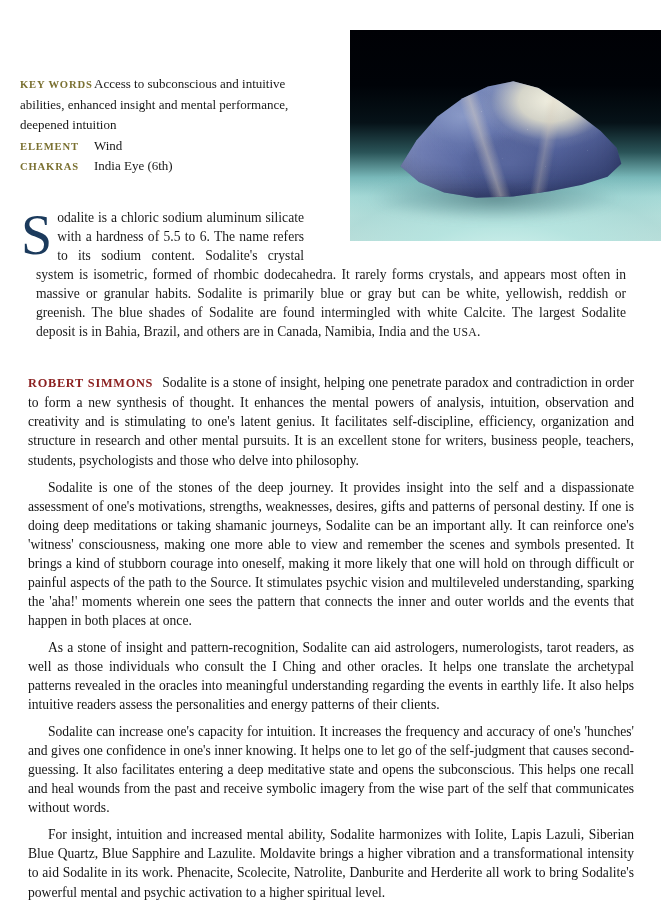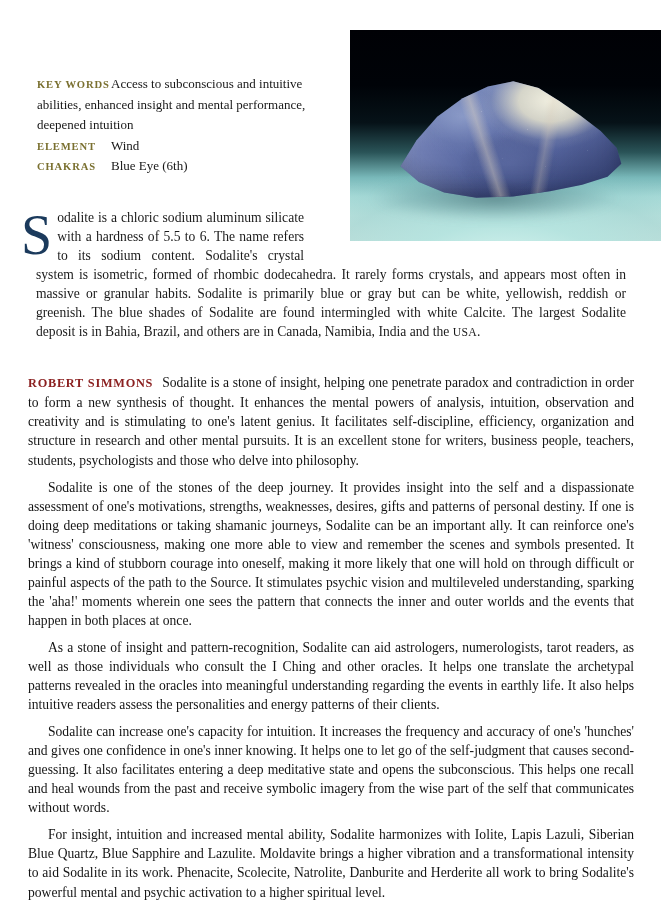--- a/index.html
+++ b/index.html
@@ -126,21 +126,21 @@
     letter-spacing: 0.5px;
     color: #1b3a5c;
     font-weight: 400;
     font-family: "Liberation Serif", "DejaVu Serif", serif;
     white-space: nowrap;
   }
 
   
   .attrs {
     position: absolute;
-    left: 37px;
+    left: 20px;
     top: 74px;
     width: 312px;
   }
   .attr-row {
     display: block;
     font-size: 12.4px;
     line-height: 19px;
     text-indent: -0px;
     margin-bottom: 0;
   }
@@ -255,21 +255,21 @@
 
     <div class="attr-keywords">
       <span class="attr-label">KEY WORDS</span><span class="attr-value">Access to subconscious and intuitive abilities, enhanced insight and mental performance, deepened intuition</span>
     </div>
 
     <div class="attr-row">
       <span class="attr-label">ELEMENT</span><span class="attr-value">Wind</span>
     </div>
 
     <div class="attr-row">
-      <span class="attr-label">CHAKRAS</span><span class="attr-value">Blue Eye (6th)</span>
+      <span class="attr-label">CHAKRAS</span><span class="attr-value">India Eye (6th)</span>
     </div>
 
   </div>
 
   <div class="body">
 
     <div class="intro">
       <div class="wrap-shape"></div>
       <span class="dropcap">S</span>
       <p><span>odalite is a chloric sodium aluminum silicate with a hardness of 5.5 to 6. The name refers to its sodium content. Sodalite's crystal system is isometric, formed of rhombic dodecahedra. It rarely forms crystals, and appears most often in massive or granular habits. Sodalite is primarily blue or gray but can be white, yellowish, reddish or greenish. The blue shades of Sodalite are found intermingled with white Calcite. The largest Sodalite deposit is in Bahia, Brazil, and others are in Canada, Namibia, India and the </span><span class="smallcaps">USA</span><span>.</span></p>

